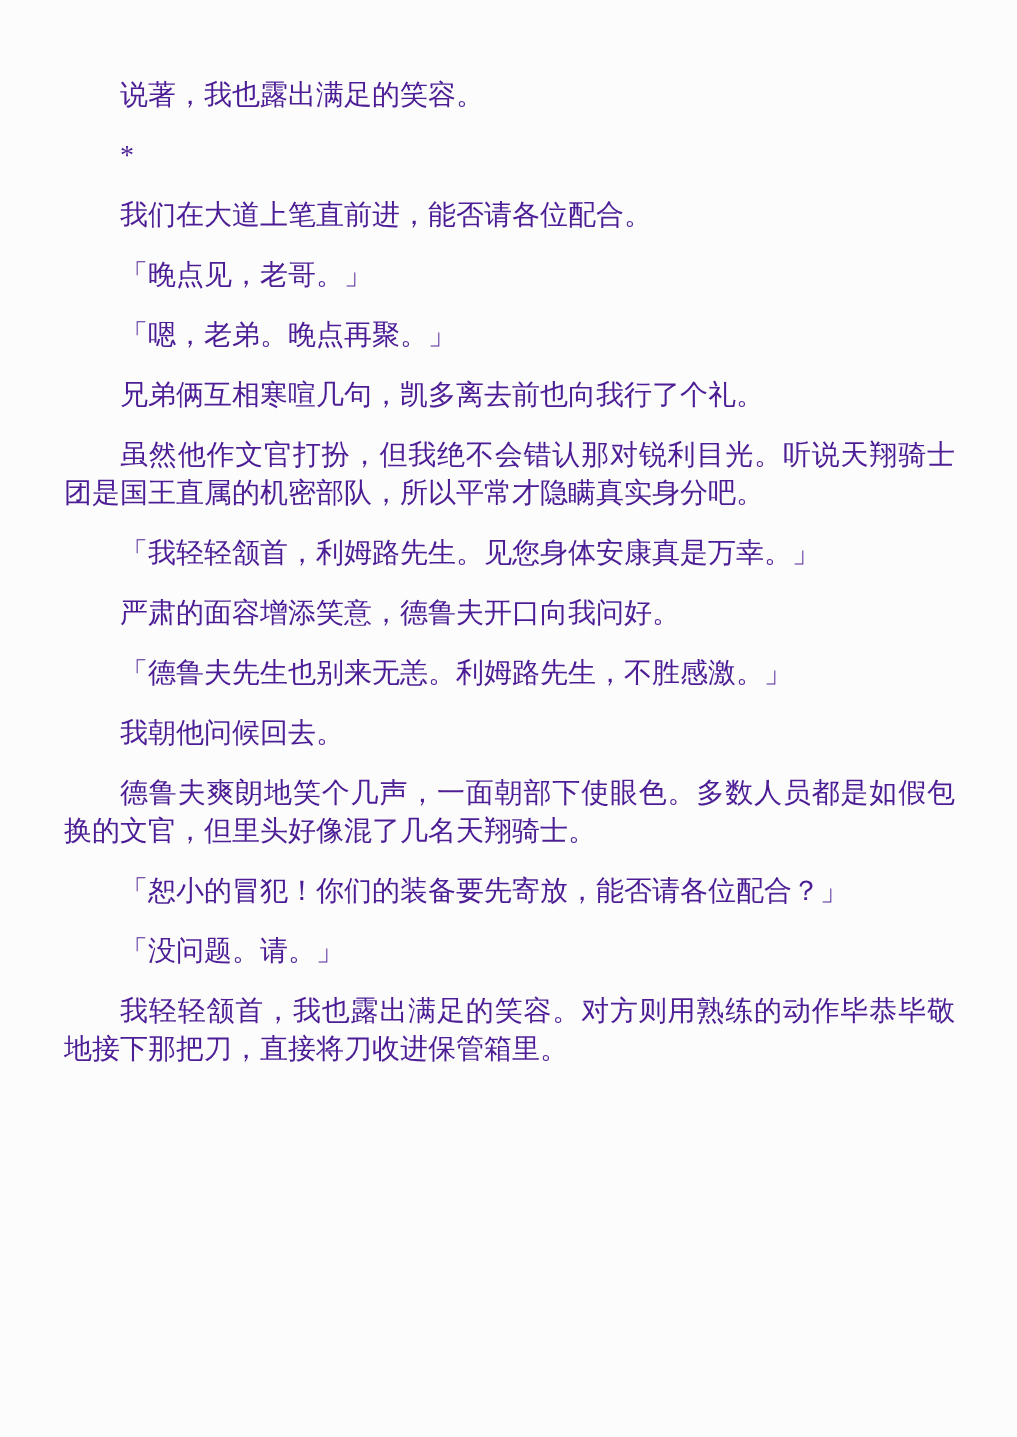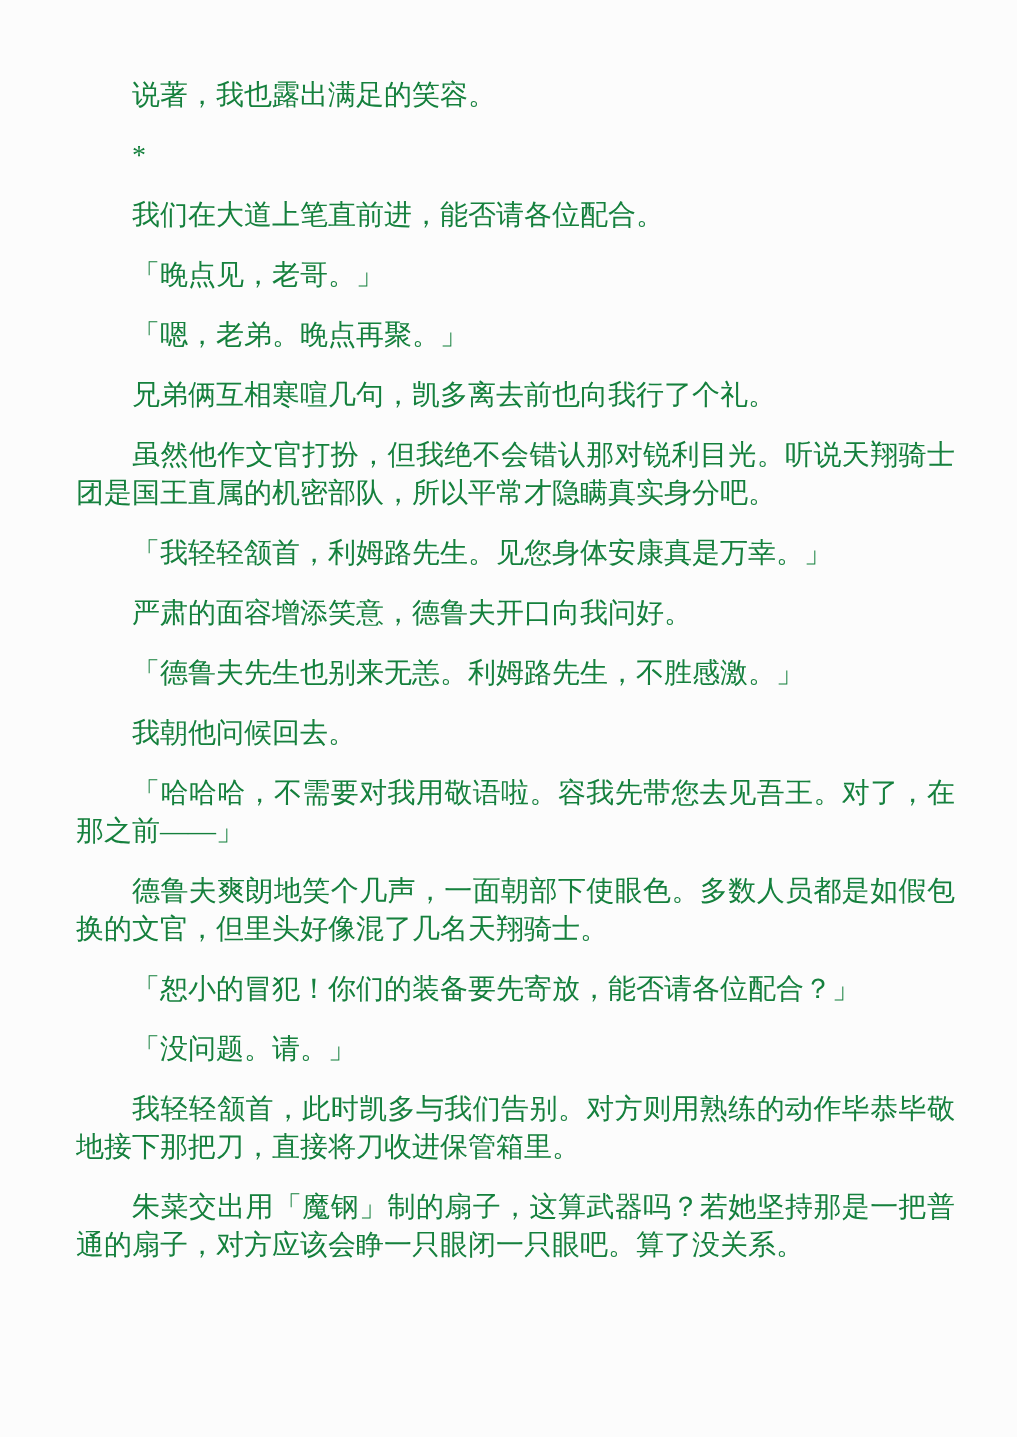--- a/index.html
+++ b/index.html
@@ -14,24 +14,24 @@
   }
   .page {
     box-sizing: border-box;
     width: 1017px;
     height: 1437px;
     background: #fcfcfc;
     padding: 76px 62px 40px 64px;
     font-family: "Liberation Serif", "DejaVu Serif", serif;
   }
   .novel-text p.para {
-    margin: 0 0 22px 12px;
+    margin: 0 0 22px 0;
     font-size: 28px;
     line-height: 38px;
-    color: #15803d;
+    color: #4c1d95;
     text-align: justify;
     text-justify: inter-ideograph;
     text-indent: 2em;
     word-break: break-all;
     overflow-wrap: break-word;
   }
   .novel-text p.para.separator {
     font-size: 28px;
   }
 </style>
@@ -44,20 +44,18 @@
       <p class="para separator">*</p>
       <p class="para">我们在大道上笔直前进，能否请各位配合。</p>
       <p class="para">「晚点见，老哥。」</p>
       <p class="para">「嗯，老弟。晚点再聚。」</p>
       <p class="para">兄弟俩互相寒喧几句，凯多离去前也向我行了个礼。</p>
       <p class="para">虽然他作文官打扮，但我绝不会错认那对锐利目光。听说天翔骑士团是国王直属的机密部队，所以平常才隐瞒真实身分吧。</p>
       <p class="para">「我轻轻颔首，利姆路先生。见您身体安康真是万幸。」</p>
       <p class="para">严肃的面容增添笑意，德鲁夫开口向我问好。</p>
       <p class="para">「德鲁夫先生也别来无恙。利姆路先生，不胜感激。」</p>
       <p class="para">我朝他问候回去。</p>
-      <p class="para">「哈哈哈，不需要对我用敬语啦。容我先带您去见吾王。对了，在那之前——」</p>
       <p class="para">德鲁夫爽朗地笑个几声，一面朝部下使眼色。多数人员都是如假包换的文官，但里头好像混了几名天翔骑士。</p>
       <p class="para">「恕小的冒犯！你们的装备要先寄放，能否请各位配合？」</p>
       <p class="para">「没问题。请。」</p>
-      <p class="para">我轻轻颔首，此时凯多与我们告别。对方则用熟练的动作毕恭毕敬地接下那把刀，直接将刀收进保管箱里。</p>
-      <p class="para">朱菜交出用「魔钢」制的扇子，这算武器吗？若她坚持那是一把普通的扇子，对方应该会睁一只眼闭一只眼吧。算了没关系。</p>
+      <p class="para">我轻轻颔首，我也露出满足的笑容。对方则用熟练的动作毕恭毕敬地接下那把刀，直接将刀收进保管箱里。</p>
     </div>
 </div>
 
 </body></html>

